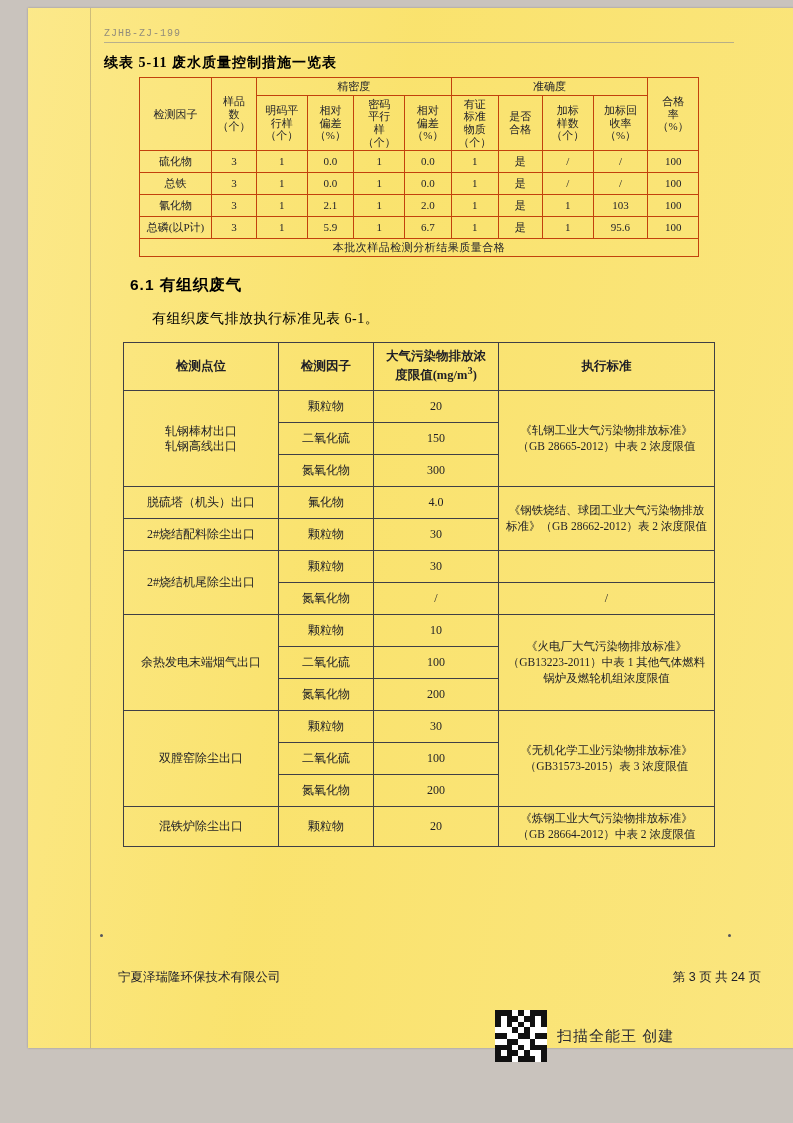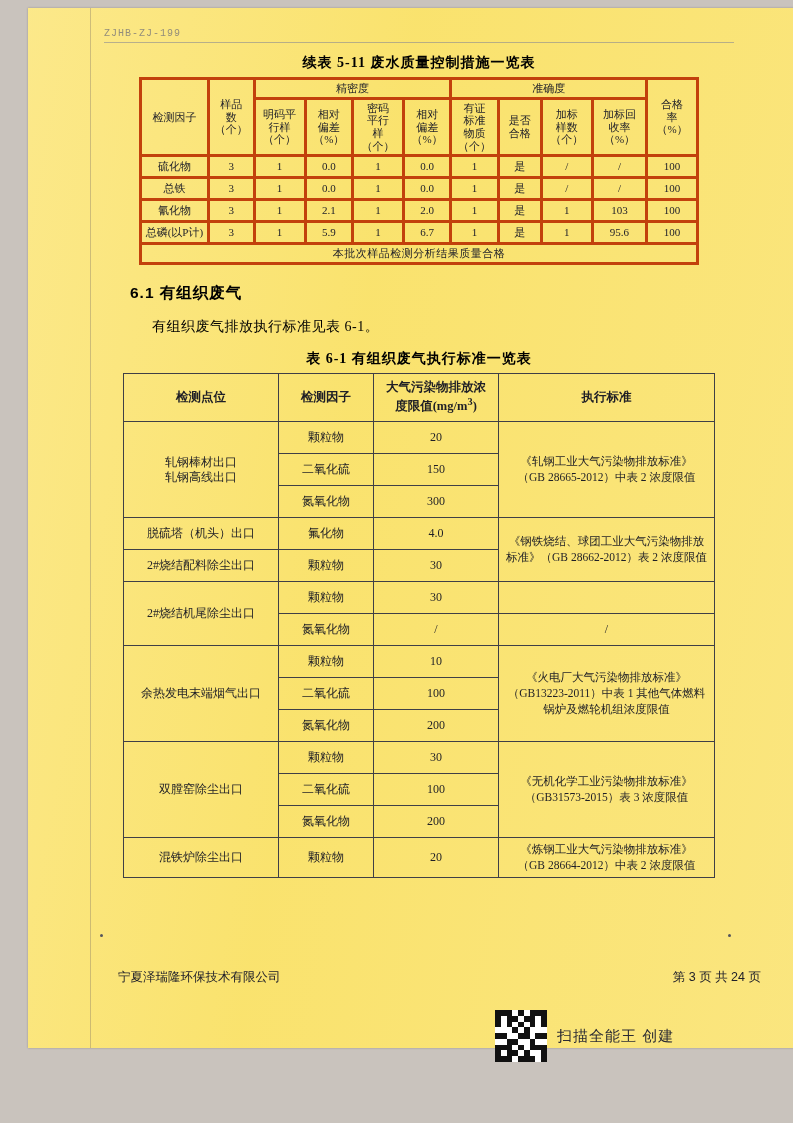--- a/index.html
+++ b/index.html
@@ -33,27 +33,27 @@
     display:flex;justify-content:flex-start;align-items:flex-end;
     color:#6f6f79;font-size:11px;letter-spacing:.5px;
     opacity:.75;
   }
   .hdr .code{font-family:"Liberation Mono", monospace;font-size:10px;letter-spacing:1px;}
   .hdr .title{margin-left:38px;font-size:11.5px;}
   .hdr-rule{
     border-bottom:1px solid #8a8a92;margin-top:3px;opacity:.6;
   }
   .tbl-caption{
-    text-align:center;font-weight:bold;font-size:14px;margin:11px 0 5px 0;
+    font-weight:bold;font-size:14px;margin:11px 0 5px 0;
     letter-spacing:1px;
   }
   table{border-collapse:collapse;width:100%;}
   .t1{width:560px;margin:0 auto;}
   .t1 td,.t1 th{
-    border:3px solid #c2410c;
+    border:1px solid #c2410c;
     text-align:center;
     font-size:11px;
     padding:2px 1px;
     color:#23232a;
     line-height:1.15;
   }
   .t1 .tall{height:46px;}
   .t1 .rowh{height:22px;}
   .small{font-size:10px;}
   .note{
@@ -195,21 +195,20 @@
       <tr>
         <td colspan="11" class="note">本批次样品检测分析结果质量合格</td>
       </tr>
     </tbody>
       </table>
 
     <h3 class="sub">6.1 有组织废气</h3>
     <p class="para">有组织废气排放执行标准见表 6-1。</p>
 
     <div class="t2wrap">
-      <div class="tbl-caption">表 6-1    有组织废气执行标准一览表</div>
       <table class="t2">
         <tbody>
             <tr>
           <th style="width:150px">检测点位</th>
           <th style="width:90px">检测因子</th>
           <th style="width:120px">大气污染物排放浓<br>度限值(mg/m<sup>3</sup>)</th>
           <th>执行标准</th>
         </tr>
 
         <tr>

